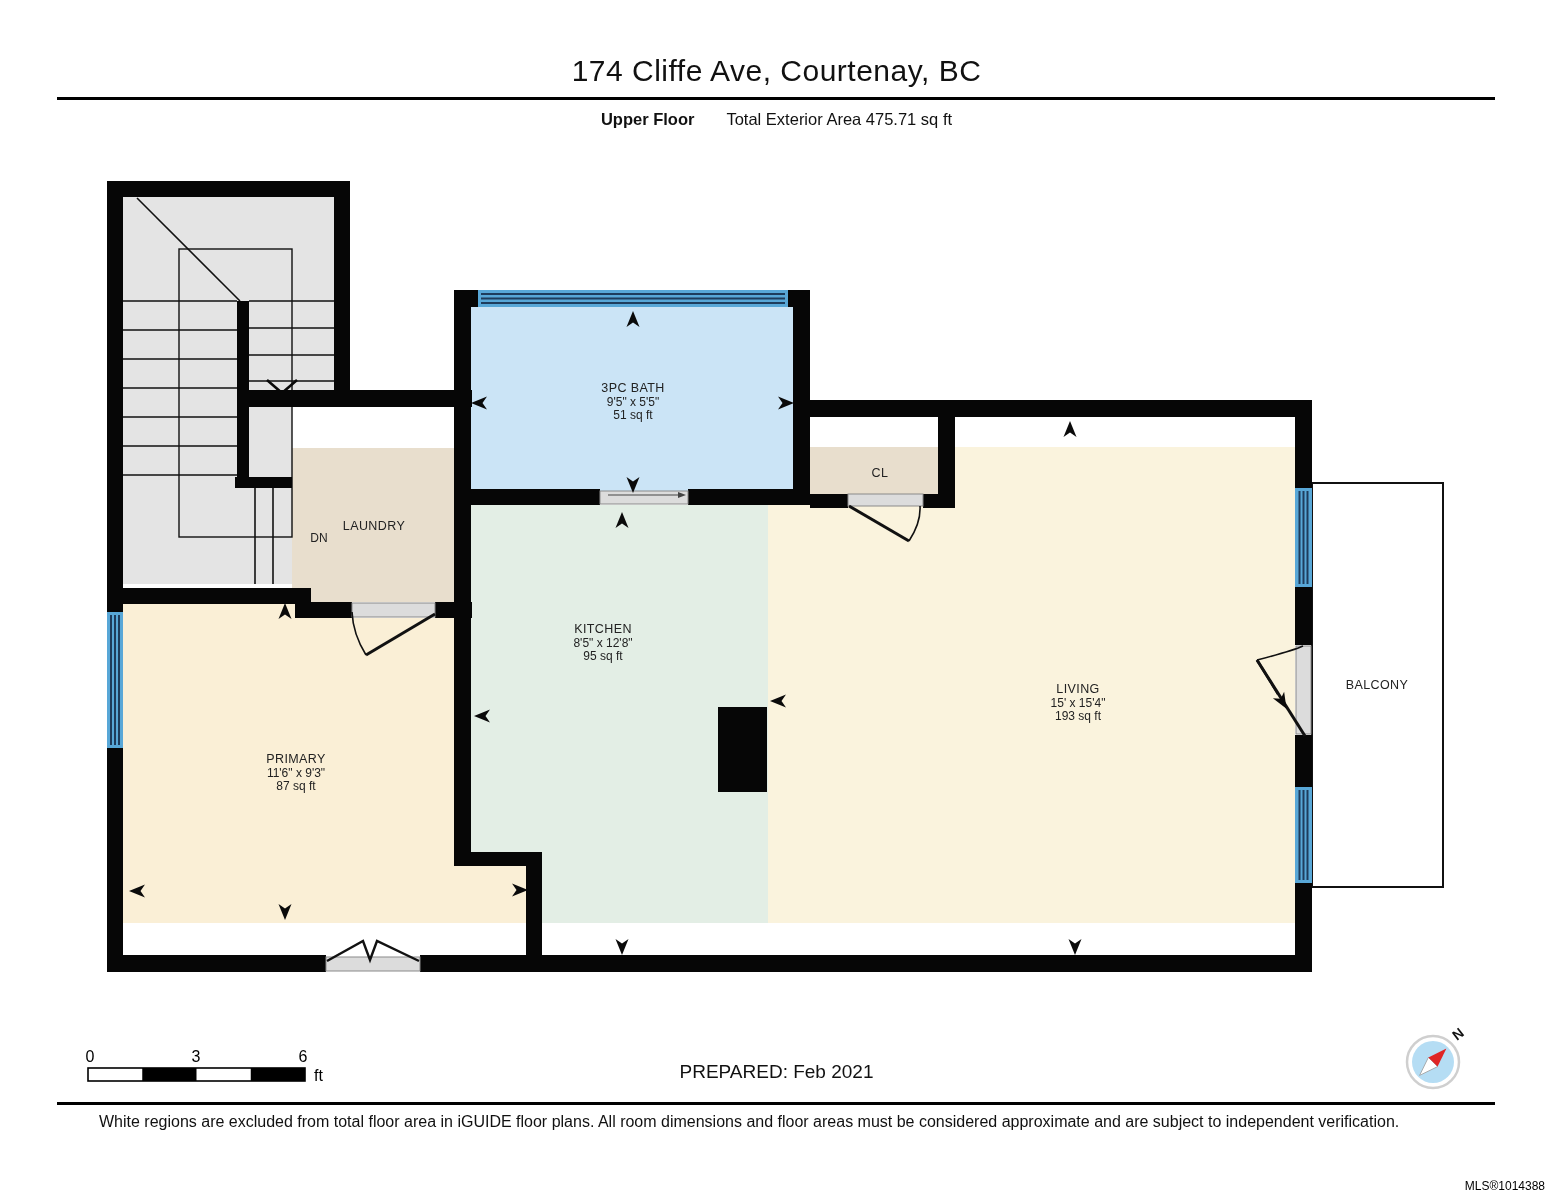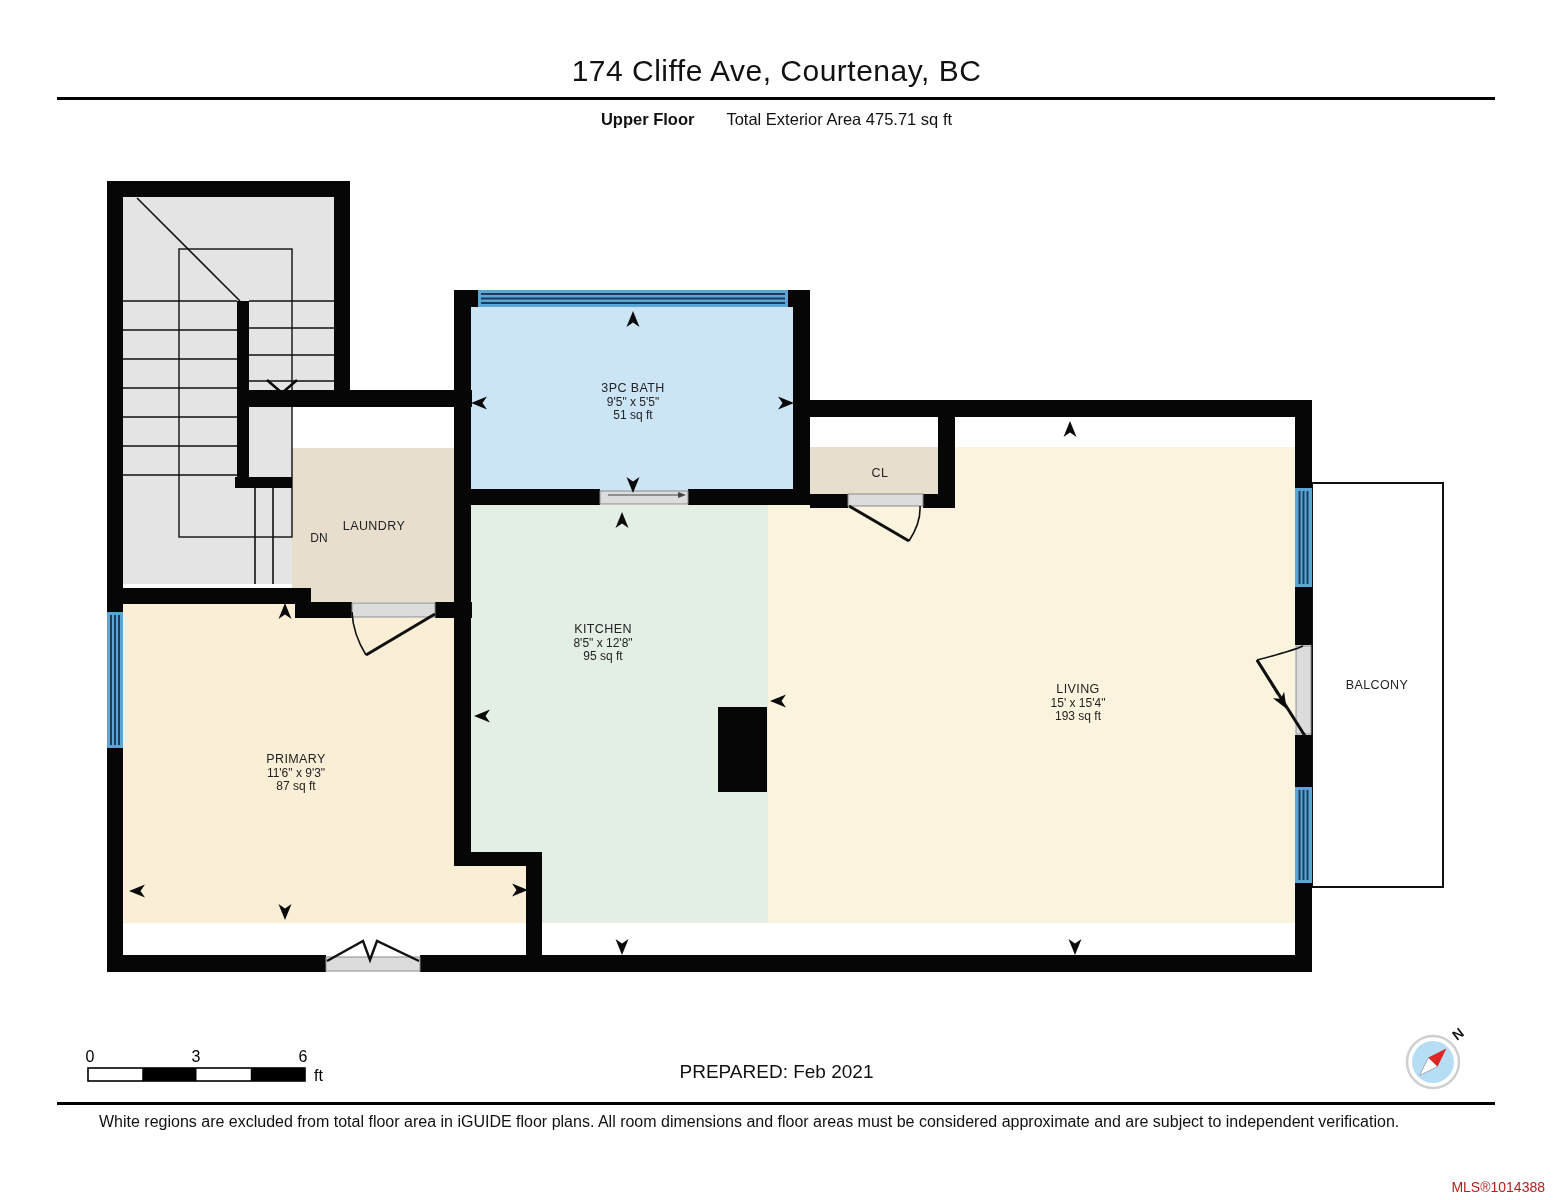--- a/index.html
+++ b/index.html
@@ -7,21 +7,21 @@
        font-family:"Liberation Sans", sans-serif;color:#111;}
   .abs{position:absolute;}
   .title{top:54px;left:0;right:0;text-align:center;font-size:30px;font-weight:normal;letter-spacing:.5px;}
   .rule{left:57px;width:1438px;height:3px;background:#000;}
   .rule-top{top:97px;}
   .rule-bottom{top:1102px;}
   .subtitle{top:110px;left:0;right:0;display:flex;justify-content:center;align-items:baseline;gap:32px;font-size:16.5px;}
   .subtitle .floor{font-weight:bold;}
   .prepared{top:1061px;left:0;right:0;text-align:center;font-size:19px;}
   .disclaimer{top:1113px;left:63px;font-size:16px;margin-left:36px;}
-  .mls{top:1179px;right:8px;font-size:14px;color:#b91c1c;}
+  .mls{top:1179px;right:8px;font-size:12px;color:#000000;}
   svg text{font-family:"Liberation Sans", sans-serif;}
   .room-label{font-size:12.5px;fill:#222;letter-spacing:.4px;}
   .small-label{font-size:12px;fill:#222;}
   .scale-num{font-size:16px;fill:#000;}
 </style>
 </head>
 <body>
 
 <div class="abs title">174 Cliffe Ave, Courtenay, BC</div>
 <div class="abs rule rule-top"></div>

